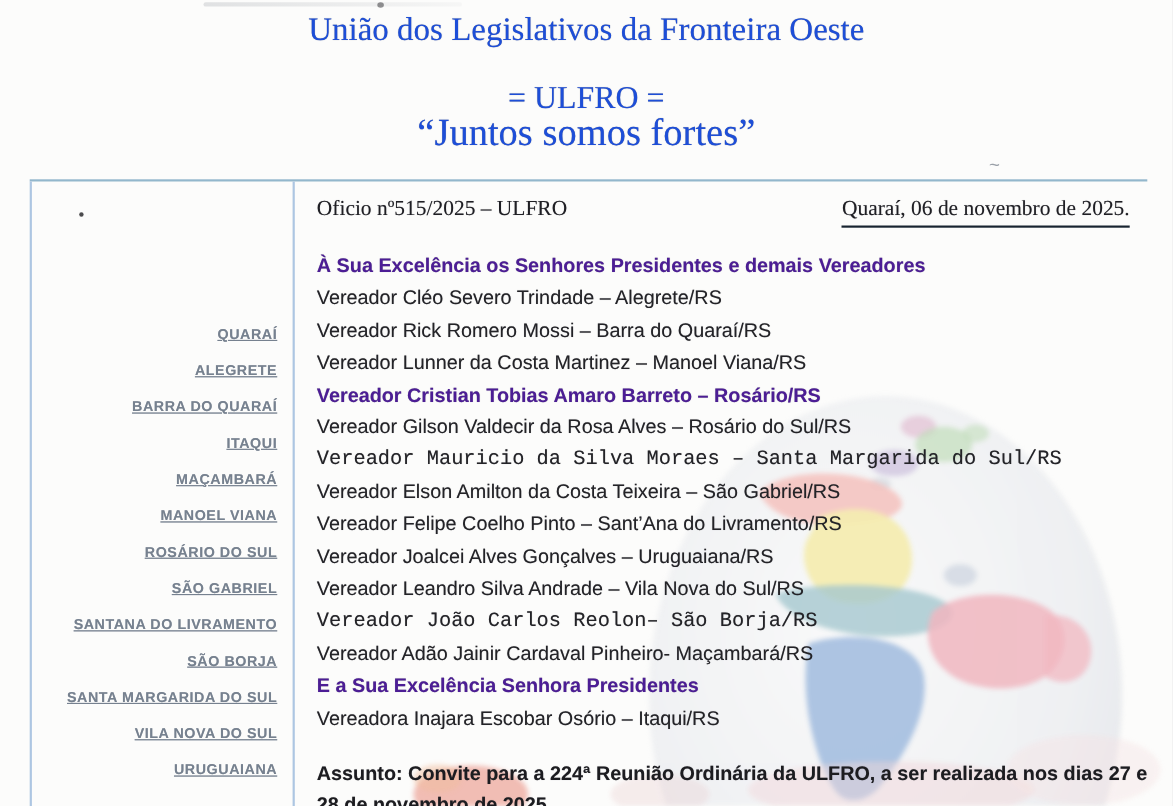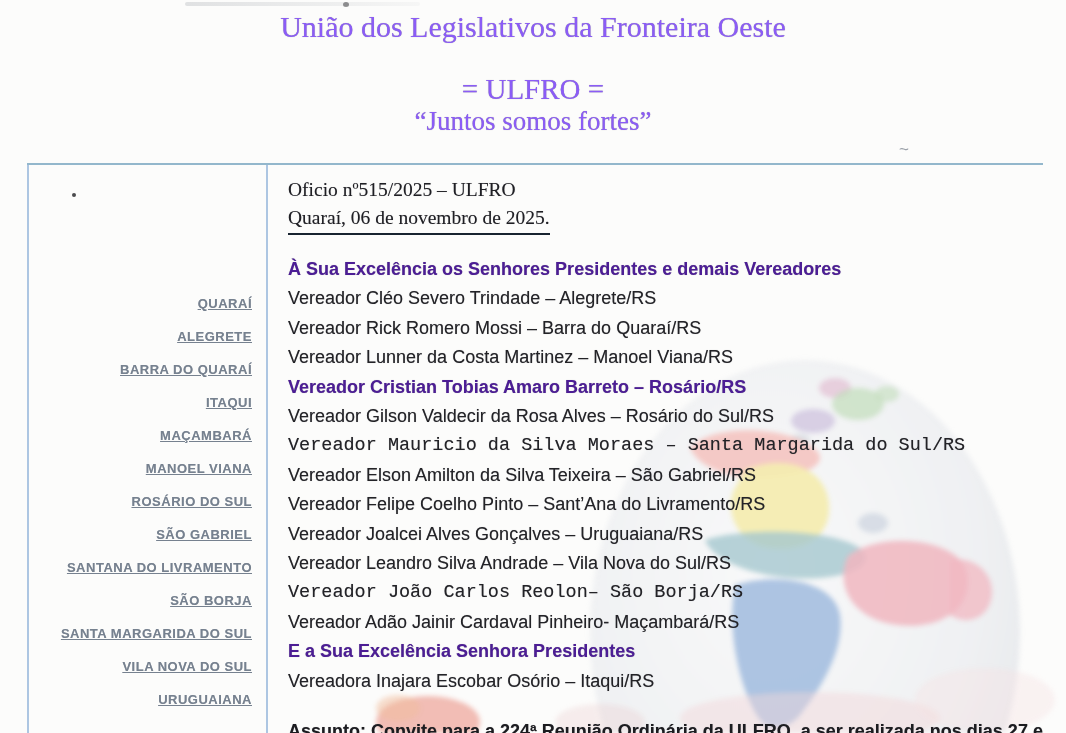--- a/index.html
+++ b/index.html
@@ -4,26 +4,26 @@
 <style>
   html,body{margin:0;padding:0;background:#e9e9e9;}
   .page{
     position:relative;width:1066px;height:733px;overflow:hidden;
     background:#fcfcfb;font-family:"Liberation Sans",sans-serif;color:#232327;
     -webkit-font-smoothing:antialiased;
   }
   
   .letterhead{
     position:absolute;top:10px;left:0;width:100%;text-align:center;
-    font-family:"Liberation Serif","DejaVu Serif",serif;color:#8b5cf6;
+    font-family:"Liberation Serif","DejaVu Serif",serif;color:#1d4ed8;
     text-shadow:0 0 .7px rgba(25,25,30,.45);
   }
   .letterhead .title{font-size:30px;line-height:34px;}
   .letterhead .acronym{font-size:29px;line-height:32px;margin-top:29px;}
-  .letterhead .motto{font-size:27px;line-height:32px;}
+  .letterhead .motto{font-size:35px;line-height:32px;}
   
   .streak{position:absolute;top:2px;left:185px;width:235px;height:4px;border-radius:2px;
     background:linear-gradient(90deg,rgba(150,155,162,.28),rgba(150,155,162,.06));}
   .speck{position:absolute;top:2px;left:343px;width:6px;height:5px;border-radius:50%;
     background:#3a3a3e;opacity:.55;}
   .tilde{position:absolute;left:899px;top:141px;color:#9aa0a8;font-size:17px;line-height:17px;}
   .sidebar-dot{position:absolute;left:72px;top:193px;width:4px;height:4px;border-radius:50%;
     background:#1e1e22;opacity:.8;z-index:3;}
   
   .watermark{position:absolute;inset:0;z-index:0;filter:blur(2.5px);opacity:.55;pointer-events:none;}
@@ -32,21 +32,21 @@
     border-top:2px solid #93b7cc;z-index:1;}
   .sidebar{position:absolute;left:0;top:0;bottom:0;width:237px;
     border-left:2px solid #adc6e2;border-right:2px solid #adc6e2;}
   .muni-list{position:absolute;top:122px;left:0;right:14px;text-align:right;
     font-size:13px;line-height:33px;font-weight:700;letter-spacing:.5px;color:#76818f;
     text-shadow:0 0 .6px rgba(110,120,135,.5);text-decoration:underline;}
   .content{position:absolute;left:261px;top:0;right:0;bottom:0;
     text-shadow:0 0 .7px rgba(30,30,40,.4);}
   .ref-row{display:flex;justify-content:space-between;align-items:flex-start;
     margin-top:11px;padding-right:16px;
-    font-family:"Liberation Serif","DejaVu Serif",serif;font-size:19.5px;line-height:28px;color:#1f1f24;flex-direction:column;}
+    font-family:"Liberation Serif","DejaVu Serif",serif;font-size:19.5px;line-height:28px;color:#1f1f24;}
   .dateline{font-weight:400;border-bottom:2.5px solid #182430;padding-bottom:1px;}
   .lines{margin-top:20px;font-size:18px;line-height:29.4px;}
   .lines .bold{font-weight:700;color:#4c1d95;}
   .lines .serif{font-family:Liberation Mono, monospace;font-size:18.5px;}
   .subject{margin-top:22px;width:756px;font-weight:700;font-size:18px;line-height:27.5px;color:#1c1c20;}
 </style>
 </head>
 <body>
 
 <div class="page">
@@ -123,21 +123,21 @@
       </div>
 
       <div class="lines">
         <div class="bold">À Sua Excelência os Senhores Presidentes e demais Vereadores</div>
         <div>Vereador Cléo Severo Trindade – Alegrete/RS</div>
         <div>Vereador Rick Romero Mossi – Barra do Quaraí/RS</div>
         <div>Vereador Lunner da Costa Martinez – Manoel Viana/RS</div>
         <div class="bold">Vereador Cristian Tobias Amaro Barreto – Rosário/RS</div>
         <div>Vereador Gilson Valdecir da Rosa Alves – Rosário do Sul/RS</div>
         <div class="serif">Vereador Mauricio da Silva Moraes – Santa Margarida do Sul/RS</div>
-        <div>Vereador Elson Amilton da Silva Teixeira – São Gabriel/RS</div>
+        <div>Vereador Elson Amilton da Costa Teixeira – São Gabriel/RS</div>
         <div>Vereador Felipe Coelho Pinto – Sant’Ana do Livramento/RS</div>
         <div>Vereador Joalcei Alves Gonçalves – Uruguaiana/RS</div>
         <div>Vereador Leandro Silva Andrade – Vila Nova do Sul/RS</div>
         <div class="serif">Vereador  João Carlos Reolon– São Borja/RS</div>
         <div>Vereador Adão Jainir Cardaval Pinheiro- Maçambará/RS</div>
         <div class="bold">E a Sua Excelência Senhora Presidentes</div>
         <div>Vereadora Inajara Escobar Osório – Itaqui/RS</div>
       </div>
 
       <div class="subject">Assunto: Convite para a 224ª Reunião Ordinária da ULFRO, a ser realizada nos dias 27 e 28 de novembro de 2025.</div>

